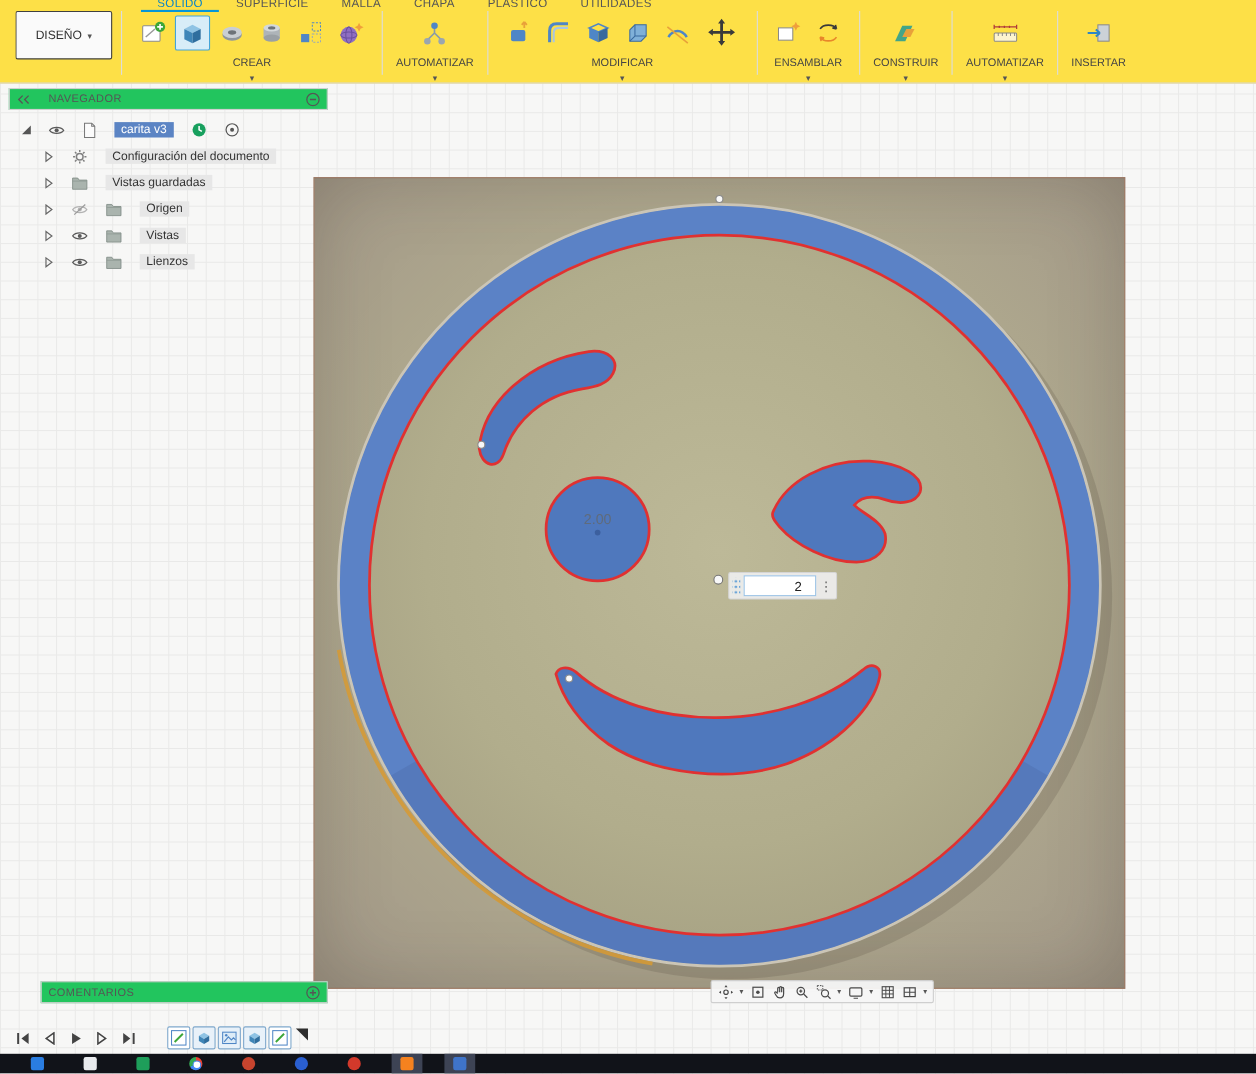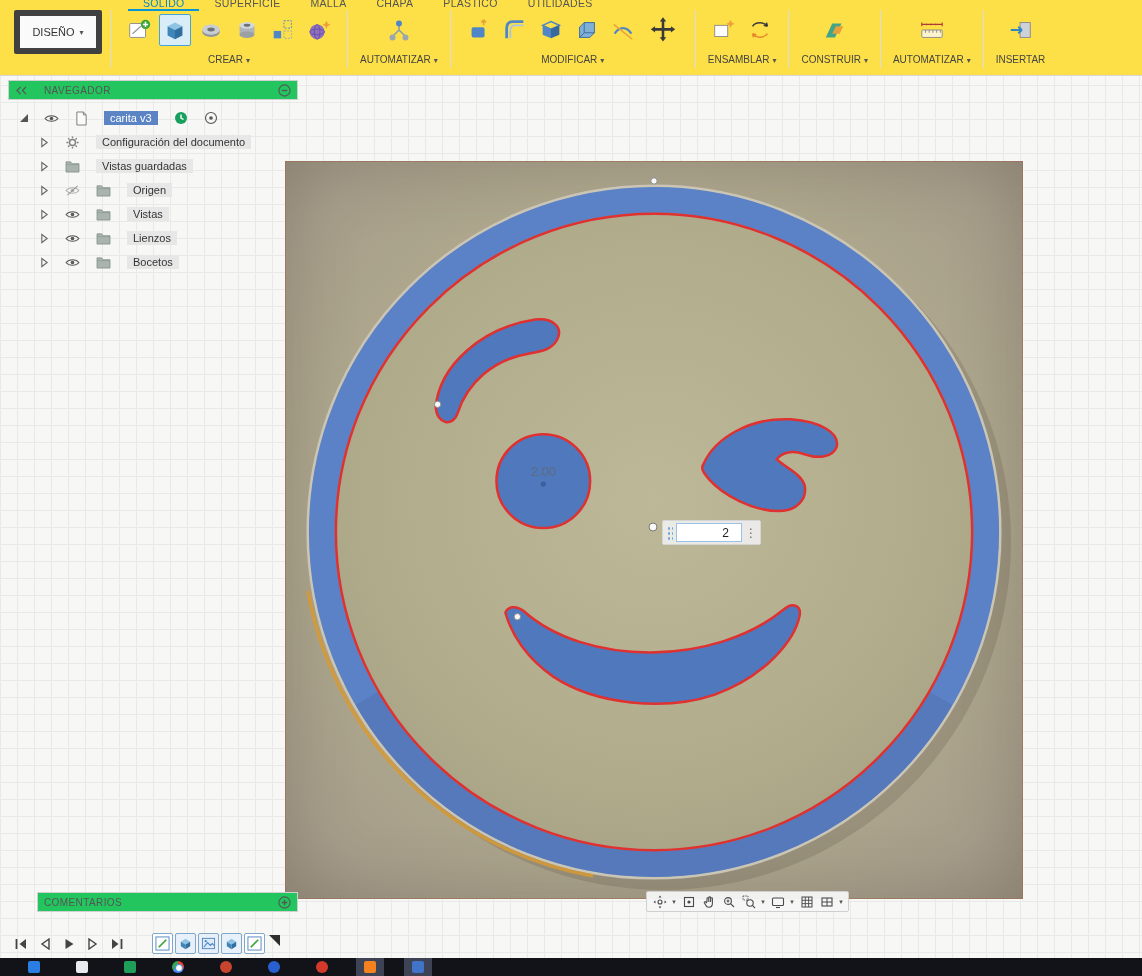--- a/index.html
+++ b/index.html
@@ -14,26 +14,26 @@
     background-size:17px 17px;
     color:#333;
   }
 
   
   .toolbar { position:absolute; top:0; left:0; right:0; height:76px; background:#fde047; border-bottom:1px solid #d8d8d8; z-index:30; }
   .tabs { position:absolute; top:0; left:128px; height:11px; display:flex; overflow:hidden; }
   .tab { padding:0 15px; font-size:10.5px; line-height:15px; height:15px; margin-top:-4px; color:#555; letter-spacing:.3px; cursor:default; }
   .tab.active { color:#0a85c7; border-bottom:2px solid #0696d7; }
   .toolbar-main { position:absolute; top:8px; left:14px; right:0; height:66px; display:flex; align-items:flex-start; overflow:hidden; }
-  .design-btn { width:88px; height:44px; margin-top:2px; border:6px solid #404040; background:#fafafa; display:flex; align-items:center; justify-content:center; gap:5px; font-size:11px; color:#333; border-radius:2px; }
+  .design-btn { width:88px; height:44px; margin-top:2px; border:1px solid #404040; background:#fafafa; display:flex; align-items:center; justify-content:center; gap:5px; font-size:11px; color:#333; border-radius:2px; }
   .design-btn::after { content:"▾"; font-size:8px; color:#555; }
   .sep { width:1px; background:#dcdcdc; height:58px; margin:2px 8px 0 8px; flex:none; }
   .tb-group { display:flex; flex-direction:column; align-items:center; padding:0 4px; }
   .tb-icons { height:44px; display:flex; align-items:center; gap:4px; }
-  .tb-label { height:15px; display:flex; align-items:center; gap:3px; font-size:10px; color:#444; }
+  .tb-label { height:15px; display:flex; align-items:center; gap:3px; font-size:10px; color:#444;flex-direction:column; }
   .tb-label .caret::after { content:"▾"; font-size:8px; color:#555; }
   .ticon { width:32px; height:32px; display:flex; align-items:center; justify-content:center; border:1px solid transparent; border-radius:2px; }
   .ticon.active { background:#d8edf8; border-color:#44a4d8; }
   .ticon.wide { width:40px; }
 
   
   .navigator { position:absolute; left:8px; top:80px; width:290px; z-index:20; }
   .panel-head { height:20px; background:#22c55e; border:1px solid #d0d0d0; display:flex; align-items:center; padding:0 6px; gap:16px; }
   .panel-head .ptitle { font-size:10px; color:#555; letter-spacing:.4px; flex:1; }
   .nav-tree { padding-top:6px; }
@@ -478,40 +478,20 @@
       </span>
       <span class="nicon">
         <svg width="15" height="13" viewBox="0 0 16 14">
             <path d="M1 2 h5 l1.5 2 h7.5 v9 h-14 z" fill="#aab4ae" stroke="#7e8a84" stroke-width="0.8"></path>
             <path d="M1 5 h14" stroke="#8f9a94" stroke-width="0.8"></path>
           </svg>
       </span>
       <span class="pill">Lienzos</span>
     </div>
 
-    <div class="nav-row child">
-      <span class="nicon">
-        <svg width="9" height="11" viewBox="0 0 10 12">
-            <path d="M2 1.5 L8 6 L2 10.5 Z" fill="none" stroke="#666" stroke-width="1.2"></path>
-          </svg>
-      </span>
-      <span class="nicon">
-        <svg width="15" height="11" viewBox="0 0 16 12">
-            <path d="M1 6 C4 2 12 2 15 6 C12 10 4 10 1 6 Z" fill="none" stroke="#5a5a5a" stroke-width="1.2"></path>
-            <circle cx="8" cy="6" r="2" fill="#5a5a5a"></circle>
-          </svg>
-      </span>
-      <span class="nicon">
-        <svg width="15" height="13" viewBox="0 0 16 14">
-            <path d="M1 2 h5 l1.5 2 h7.5 v9 h-14 z" fill="#aab4ae" stroke="#7e8a84" stroke-width="0.8"></path>
-            <path d="M1 5 h14" stroke="#8f9a94" stroke-width="0.8"></path>
-          </svg>
-      </span>
-      <span class="pill">Bocetos</span>
-    </div>
   </div>
 </div>
 
 <div class="comments">
   <div class="panel-head">
     <span class="ptitle">COMENTARIOS</span>
     <span class="nicon">
       <svg width="13" height="13" viewBox="0 0 14 14">
           <circle cx="7" cy="7" r="6" fill="none" stroke="#555" stroke-width="1.2"></circle>
           <path d="M4 7 h6 M7 4 v6" stroke="#555" stroke-width="1.4"></path>

